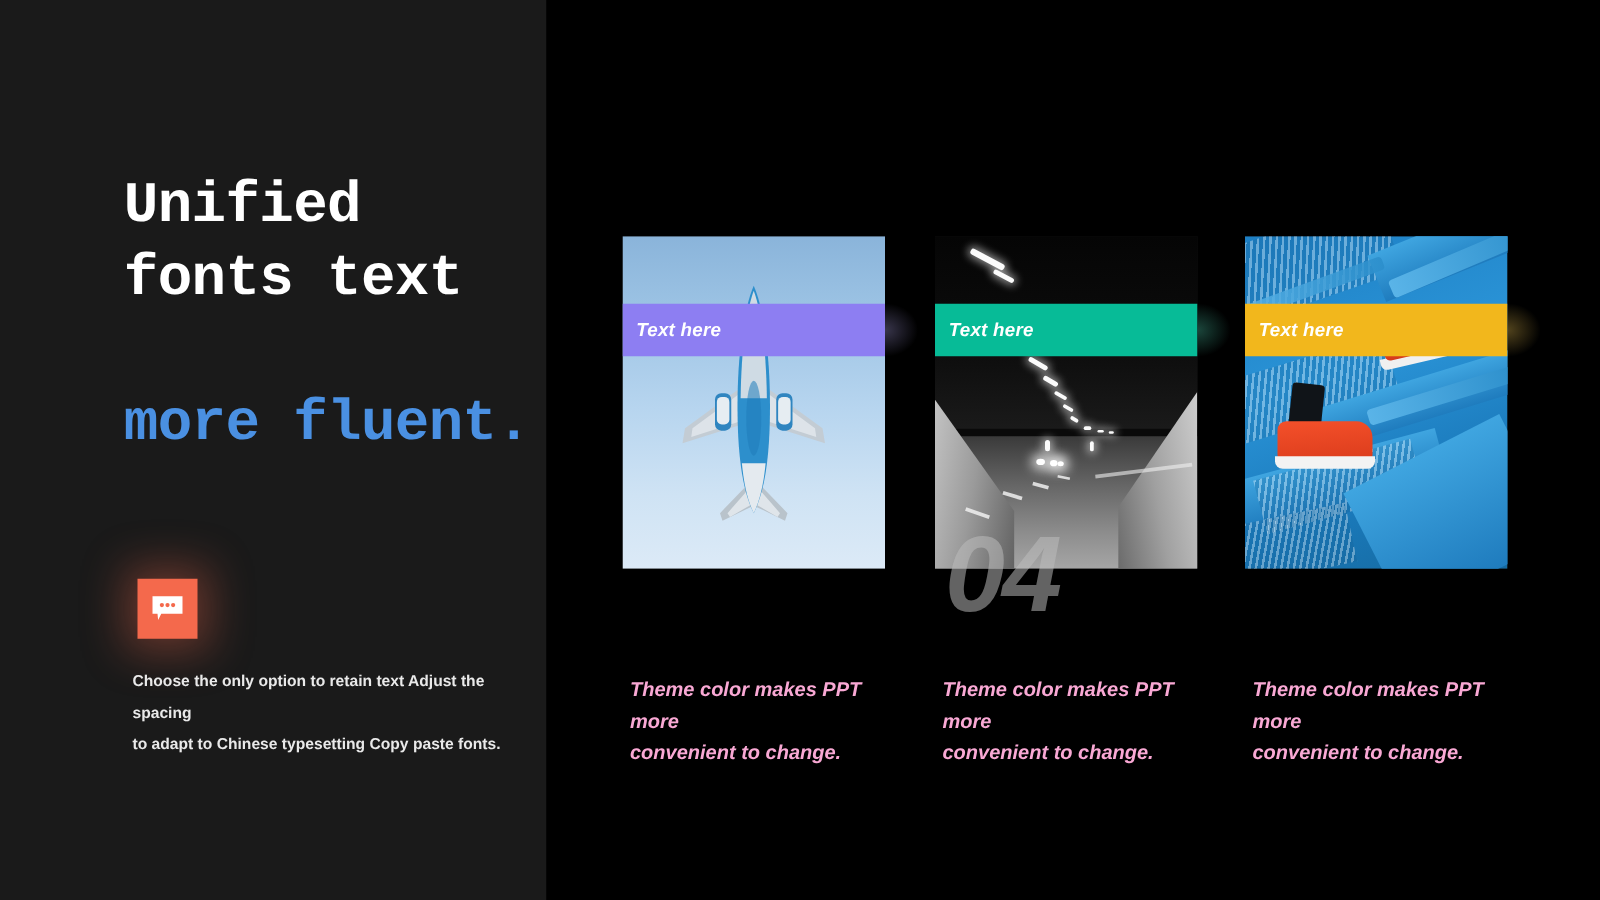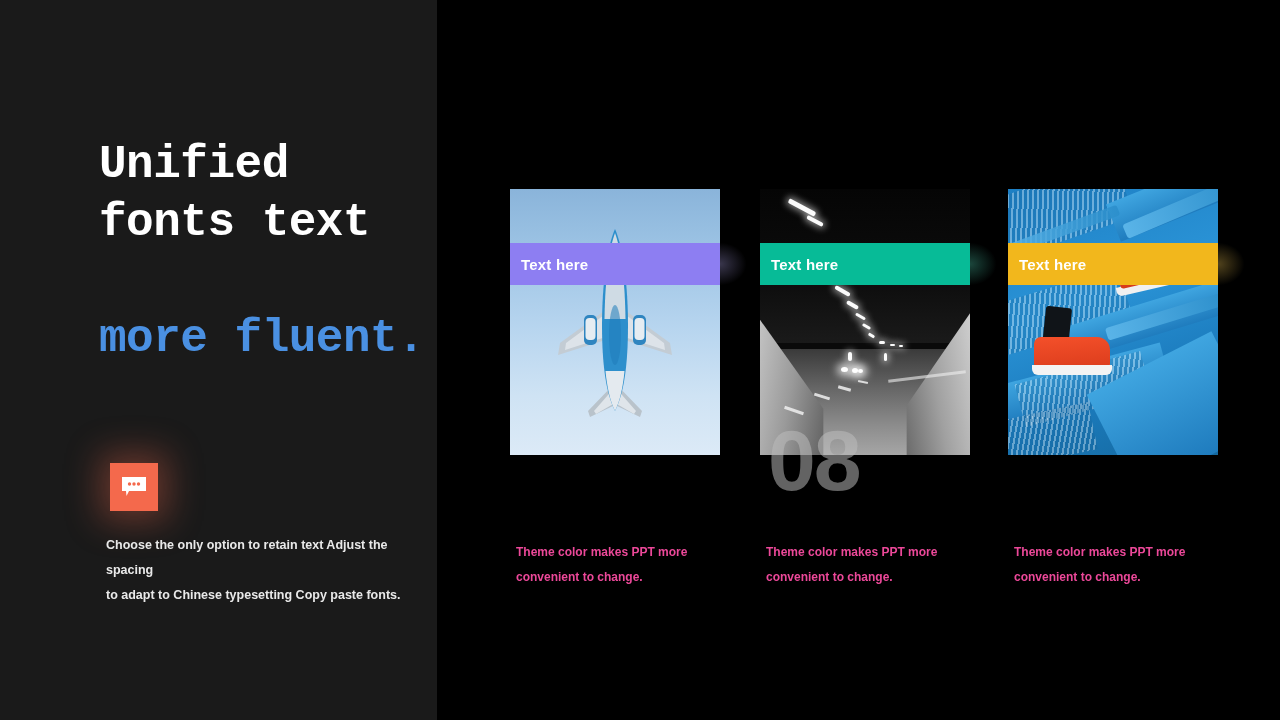--- a/index.html
+++ b/index.html
@@ -41,21 +41,21 @@
   .left-body{
     position:absolute; left:106px; top:533px;
     width:330px;
     font-size:12.5px;
     font-weight:700;
     line-height:25px;
     color:#e9e9e9;
   }
 
   
-  .cards{ position:absolute; left:12px; top:0; width:1080px; height:720px; }
+  .cards{ position:absolute; left:0; top:0; width:1080px; height:720px;font-style:italic; }
   .card{ position:absolute; top:189px; width:210px; }
 
   .card-photo{
     position:relative;
     width:210px; height:266px;
     overflow:hidden;
     background:#111;
   }
   .photo-art{ position:absolute; inset:0; }
 
@@ -85,24 +85,24 @@
     font-weight:700;
     letter-spacing:-2px;
     line-height:1;
     color:rgba(190,190,190,0.52);
     z-index:7;
   }
 
   .card-caption{
     position:absolute; top:351px; left:6px;
     width:200px;
-    font-size:12px;
+    font-size:16px;
     font-weight:700;
     line-height:25px;
-    color:#ec4899;
+    color:#f9a8d4;
   }
 
   
   .sky{
     position:absolute; inset:0;
     background:linear-gradient(180deg,#8ab4da 0%,#9cc3e4 22%,#b7d5ef 52%,#cfe3f4 78%,#dceaf7 100%);
   }
   .plane{ position:absolute; left:50%; top:50%; transform:translate(-50%,-50%); }
 
   
@@ -285,21 +285,21 @@
         <div class="tun-lane" style="left:54px;top:206px;width:16px;height:3px;transform:rotate(17deg);"></div>
         <div class="tun-lane" style="left:78px;top:198px;width:13px;height:3px;transform:rotate(15deg);"></div>
         <div class="tun-lane" style="left:98px;top:192px;width:10px;height:2px;transform:rotate(12deg);"></div>
         <div class="tun-lane" style="left:24px;top:220px;width:20px;height:3px;transform:rotate(19deg);"></div>
         <div class="tun-lane" style="left:128px;top:186px;width:78px;height:3px;transform:rotate(-7deg);opacity:0.7;"></div>
       </div>
       <div class="band" style="background:#07bb97;">
         <span class="band-label">Text here</span>
       </div>
     </div>
-    <div class="card-number">08</div>
+    <div class="card-number">04</div>
     <div class="card-caption">
       <span>Theme color makes PPT more</span><br>
       <span>convenient to change.</span>
     </div>
   </div>
   <div class="band-glow" style="left:958px;background:radial-gradient(ellipse at left center,rgba(90,235,200,0.30),rgba(0,0,0,0) 72%);"></div>
 
   <div class="card" style="left:996px;">
     <div class="card-photo">
       <div class="photo-art stairs">

